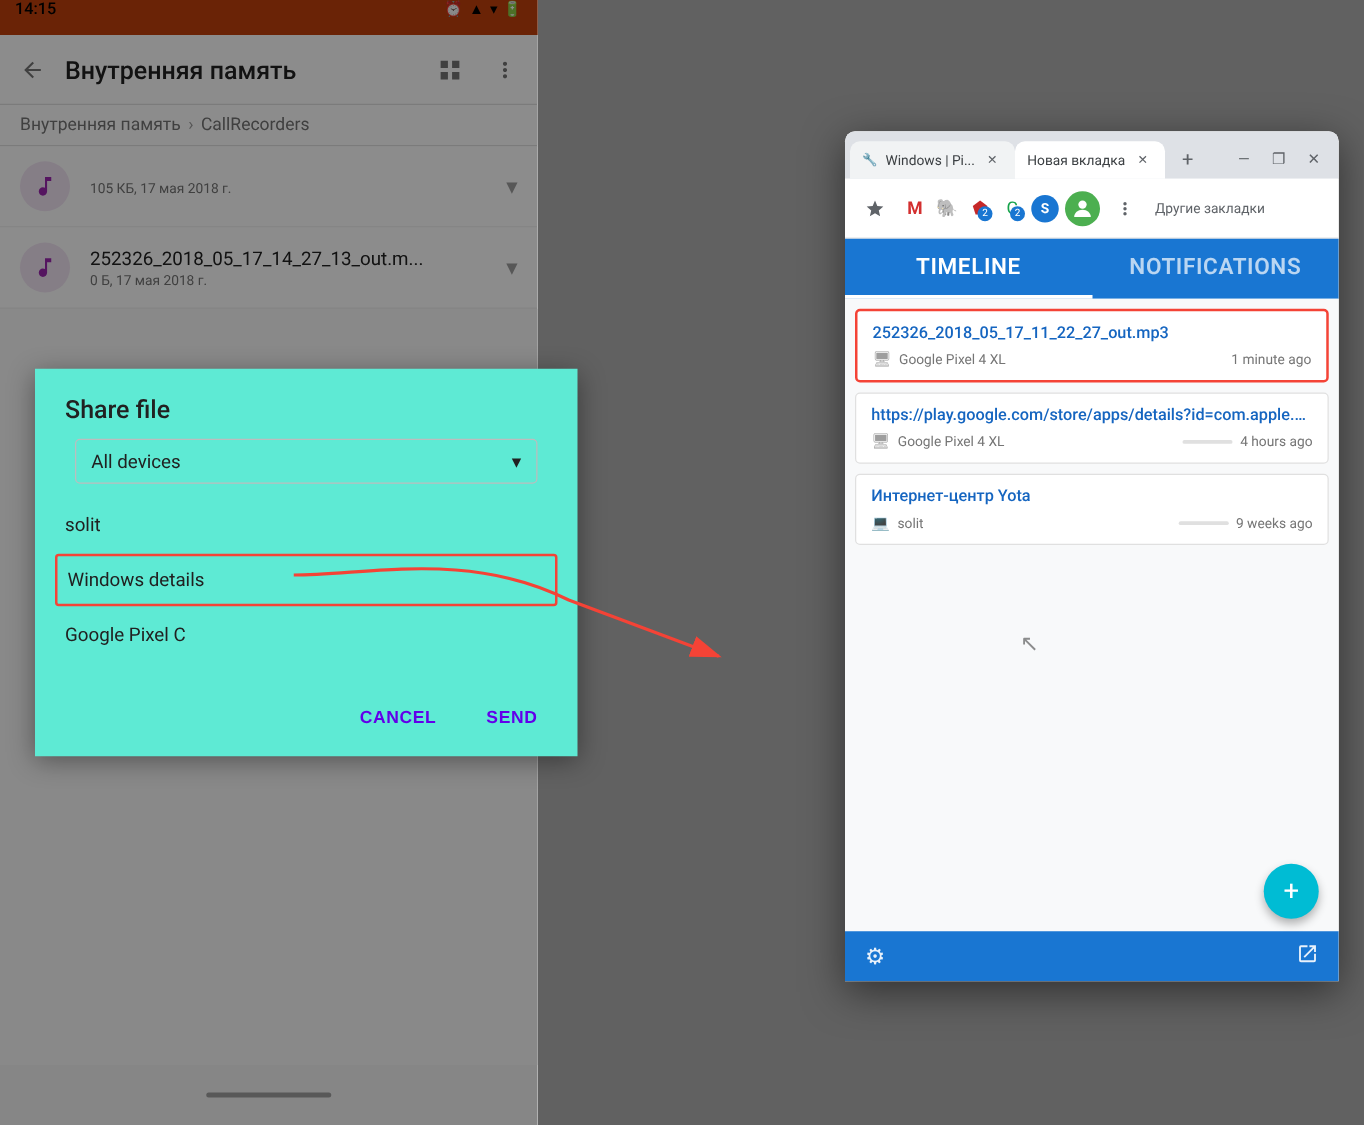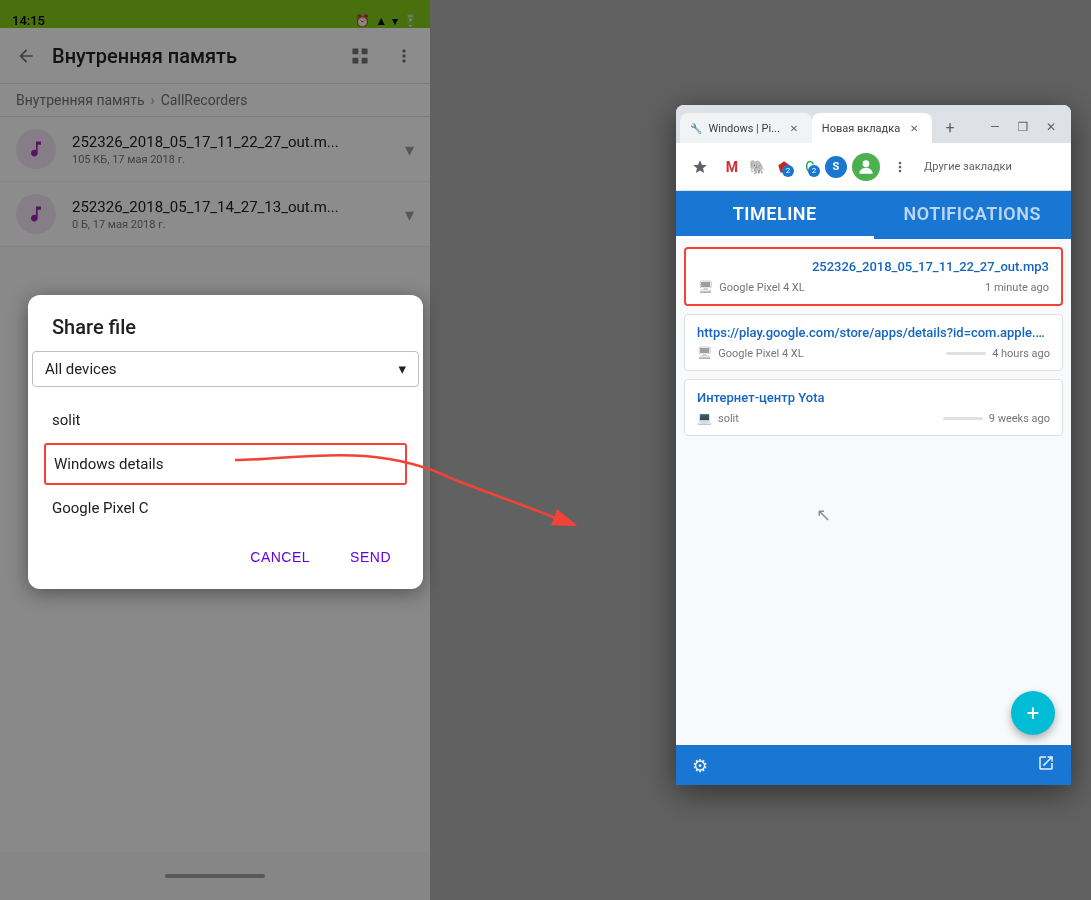--- a/index.html
+++ b/index.html
@@ -17,24 +17,24 @@
       position: absolute;
       left: 0; top: 0;
       width: 430px;
       height: 900px;
       background: #f5f5f5;
       display: flex;
       flex-direction: column;
     }
 
     .status-bar {
-      background: #84cc16;
+      background: #c2410c;
       height: 28px;
       display: flex;
-      align-items: flex-end;
+      align-items: flex-start;
       justify-content: space-between;
       padding: 0 12px;
       font-size: 13px;
       font-weight: 500;
       color: #000;
     }
 
     .status-icons {
       display: flex;
       align-items: center;
@@ -150,37 +150,37 @@
       height: 900px;
       background: rgba(0,0,0,0.45);
       z-index: 10;
     }
 
     
     .share-dialog {
       position: absolute;
       left: 28px;
       top: 295px;
-      width: 395px;
-      background: #ffffff;
-      border-radius: 12px;
+      width: 434px;
+      background: #5eead4;
+      border-radius: 0;
       z-index: 20;
       box-shadow: 0 4px 20px rgba(0,0,0,0.4);
       overflow: hidden;
     }
 
     .dialog-title {
       padding: 20px 24px 12px;
       font-size: 20px;
       font-weight: 500;
       color: #212121;
     }
 
     .dialog-dropdown {
-      margin: 0 4px 8px;
+      margin: 0 32px 8px;
       border: 1px solid #bdbdbd;
       border-radius: 4px;
       padding: 8px 12px;
       display: flex;
       align-items: flex-end;
       justify-content: space-between;
       font-size: 15px;
       color: #212121;
       cursor: pointer;
     }
@@ -206,28 +206,29 @@
     .dialog-actions {
       display: flex;
       justify-content: flex-end;
       padding: 8px 16px 16px;
       gap: 8px;
     }
 
     .dialog-btn {
       padding: 8px 16px;
       font-size: 14px;
-      font-weight: 400;
+      font-weight: 700;
       letter-spacing: 0.5px;
       text-transform: uppercase;
       color: #6200ea;
       background: none;
       border: none;
       cursor: pointer;
       border-radius: 4px;
+      margin-top: 16px;
     }
 
     
     .chrome-window {
       position: absolute;
       right: 20px;
       top: 105px;
       width: 395px;
       height: 680px;
       background: #fff;
@@ -415,21 +416,20 @@
     .timeline-item {
       background: #fff;
       border-radius: 4px;
       margin: 8px;
       padding: 10px 12px;
       border: 1px solid #e0e0e0;
     }
 
     .timeline-item.highlighted-red {
       border: 2px solid #f44336;
-      text-align: right;
     }
 
     .timeline-item-title {
       font-size: 13px;
       font-weight: 500;
       color: #1565c0;
       margin-bottom: 6px;
       white-space: nowrap;
       overflow: hidden;
       text-overflow: ellipsis;
@@ -563,21 +563,20 @@
   </div>
 
   <div class="file-list">
     <div class="file-item">
       <div class="file-icon">
         <svg width="20" height="20" viewBox="0 0 24 24" fill="#9c27b0">
             <path d="M12 3v10.55c-.59-.34-1.27-.55-2-.55-2.21 0-4 1.79-4 4s1.79 4 4 4 4-1.79 4-4V7h4V3h-6z"></path>
           </svg>
       </div>
       <div class="file-info">
-        <div class="file-name">252326_2018_05_17_11_22_27_out.m...</div>
         <div class="file-meta">105 КБ, 17 мая 2018 г.</div>
       </div>
       <div class="file-more">▾</div>
     </div>
     <div class="file-item">
       <div class="file-icon">
         <svg width="20" height="20" viewBox="0 0 24 24" fill="#9c27b0">
             <path d="M12 3v10.55c-.59-.34-1.27-.55-2-.55-2.21 0-4 1.79-4 4s1.79 4 4 4 4-1.79 4-4V7h4V3h-6z"></path>
           </svg>
       </div>

